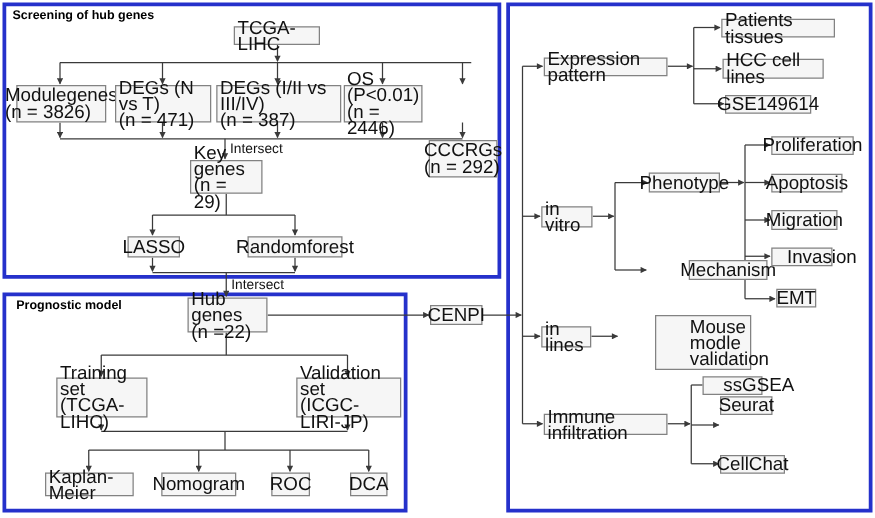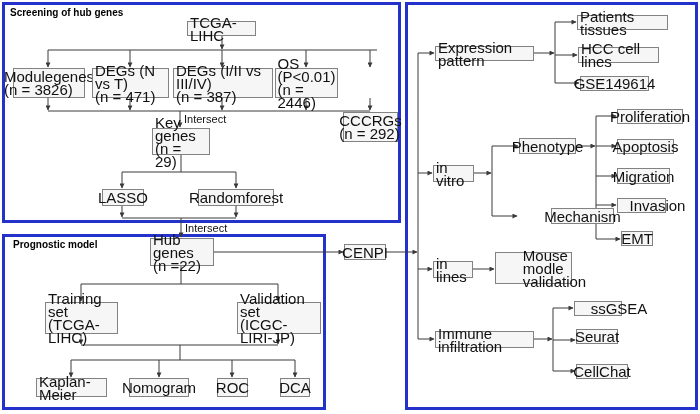--- a/index.html
+++ b/index.html
@@ -159,20 +159,20 @@
   <div class="node" style="left:580px;top:76px;width:69px;height:15px;">GSE149614</div>
   <div class="node" style="left:433px;top:165px;width:41px;height:17px;">in vitro</div>
   <div class="node" style="left:519px;top:138px;width:57px;height:16px;">Phenotype</div>
   <div class="node" style="left:518px;top:208px;width:63px;height:16px;margin-left:33px;">Mechanism</div>
   <div class="node" style="left:617px;top:109px;width:66px;height:15px;">Proliferation</div>
   <div class="node" style="left:617px;top:139px;width:57px;height:15px;">Apoptosis</div>
   <div class="node" style="left:617px;top:168px;width:53px;height:16px;">Migration</div>
   <div class="node" style="left:617px;top:198px;width:49px;height:15px;padding-left:34px;">Invasion</div>
   <div class="node" style="left:621px;top:231px;width:32px;height:15px;">EMT</div>
   <div class="node" style="left:433px;top:261px;width:40px;height:17px;">in lines</div>
-  <div class="node" style="left:495px;top:252px;width:77px;height:32px;padding-left:44px;">Mouse modle
+  <div class="node" style="left:524px;top:252px;width:77px;height:44px;padding-left:44px;">Mouse modle
 validation</div>
   <div class="node" style="left:435px;top:331px;width:99px;height:17px;">Immune infiltration</div>
-  <div class="node" style="left:574px;top:301px;width:48px;height:15px;padding-left:44px;">ssGSEA</div>
-  <div class="node" style="left:576px;top:329px;width:42px;height:15px;">Seurat</div>
+  <div class="node" style="left:562px;top:301px;width:48px;height:15px;padding-left:44px;">ssGSEA</div>
+  <div class="node" style="left:576px;top:317px;width:42px;height:15px;">Seurat</div>
   <div class="node" style="left:576px;top:364px;width:52px;height:15px;">CellChat</div>
 
 </div>
 
 </body></html>

